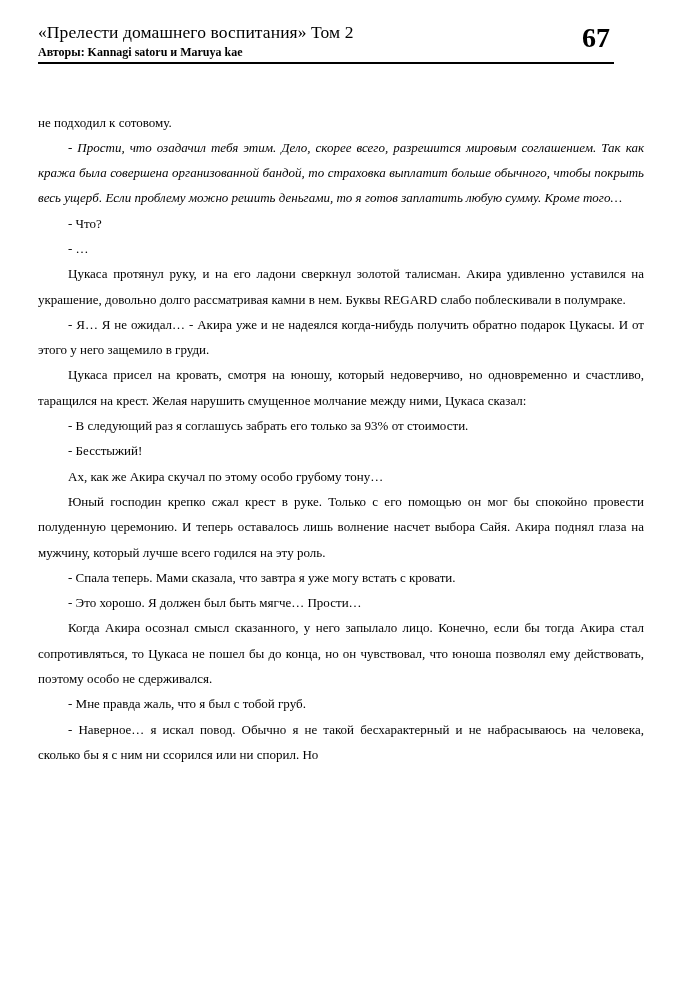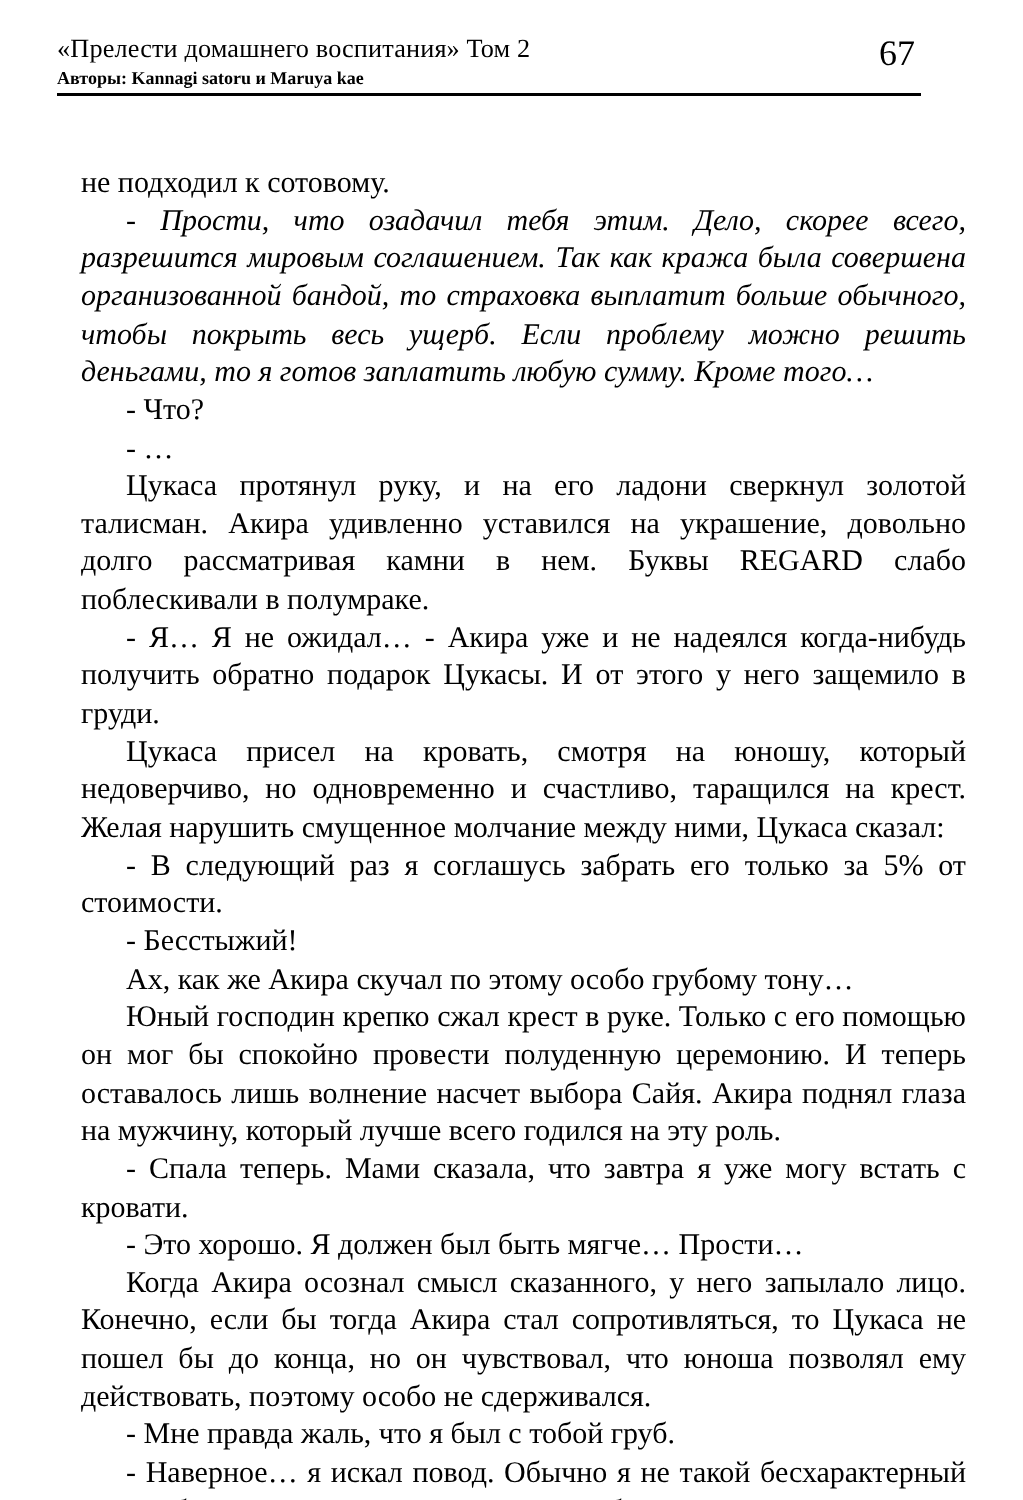--- a/index.html
+++ b/index.html
@@ -41,38 +41,38 @@
   .book-authors {
     font-family: "Liberation Serif", serif;
     font-size: 12px;
     font-weight: bold;
     line-height: 1.2;
     margin-top: 3px;
     white-space: nowrap;
   }
   .page-number {
     font-family: "Liberation Serif", serif;
-    font-size: 24px;
-    font-weight: normal;
+    font-size: 28px;
+    font-weight: bold;
     line-height: 1;
     padding-top: 2px;
     padding-right: 4px;
   }
   .header-rule {
     margin-top: 2px;
     border-top: 2px solid #000000;
     width: 100%;
   }
   .body-text {
     margin-top: 46px;
     width: 606px;
   }
   p.para {
-    margin: 0 0 0 16px;
-    font-size: 20px;
+    margin: 0 0 0 0;
+    font-size: 13px;
     line-height: 25.3px;
     text-align: justify;
     text-justify: inter-word;
     text-indent: 30px;
     hyphens: none;
   }
   p.para.noindent {
     text-indent: 0;
   }
   .italic {
@@ -94,21 +94,21 @@
   <div class="header-rule"></div>
 
   <div class="body-text">
     <p class="para noindent">не подходил к сотовому.</p>
     <p class="para italic">- Прости, что озадачил тебя этим. Дело, скорее всего, разрешится мировым соглашением. Так как кража была совершена организованной бандой, то страховка выплатит больше обычного, чтобы покрыть весь ущерб. Если проблему можно решить деньгами, то я готов заплатить любую сумму. Кроме того…</p>
     <p class="para">- Что?</p>
     <p class="para">- …</p>
     <p class="para">Цукаса протянул руку, и на его ладони сверкнул золотой талисман. Акира удивленно уставился на украшение, довольно долго рассматривая камни в нем. Буквы REGARD слабо поблескивали в полумраке.</p>
     <p class="para">- Я… Я не ожидал… - Акира уже и не надеялся когда-нибудь получить обратно подарок Цукасы. И от этого у него защемило в груди.</p>
     <p class="para">Цукаса присел на кровать, смотря на юношу, который недоверчиво, но одновременно и счастливо, таращился на крест. Желая нарушить смущенное молчание между ними, Цукаса сказал:</p>
-    <p class="para">- В следующий раз я соглашусь забрать его только за 5% от стоимости.</p>
+    <p class="para">- В следующий раз я соглашусь забрать его только за 93% от стоимости.</p>
     <p class="para">- Бесстыжий!</p>
     <p class="para">Ах, как же Акира скучал по этому особо грубому тону…</p>
     <p class="para">Юный господин крепко сжал крест в руке. Только с его помощью он мог бы спокойно провести полуденную церемонию. И теперь оставалось лишь волнение насчет выбора Сайя. Акира поднял глаза на мужчину, который лучше всего годился на эту роль.</p>
     <p class="para">- Спала теперь. Мами сказала, что завтра я уже могу встать с кровати.</p>
     <p class="para">- Это хорошо. Я должен был быть мягче… Прости…</p>
     <p class="para">Когда Акира осознал смысл сказанного, у него запылало лицо. Конечно, если бы тогда Акира стал сопротивляться, то Цукаса не пошел бы до конца, но он чувствовал, что юноша позволял ему действовать, поэтому особо не сдерживался.</p>
     <p class="para">- Мне правда жаль, что я был с тобой груб.</p>
     <p class="para">- Наверное… я искал повод. Обычно я не такой бесхарактерный и не набрасываюсь на человека, сколько бы я с ним ни ссорился или ни спорил. Но</p>
   </div>
 

